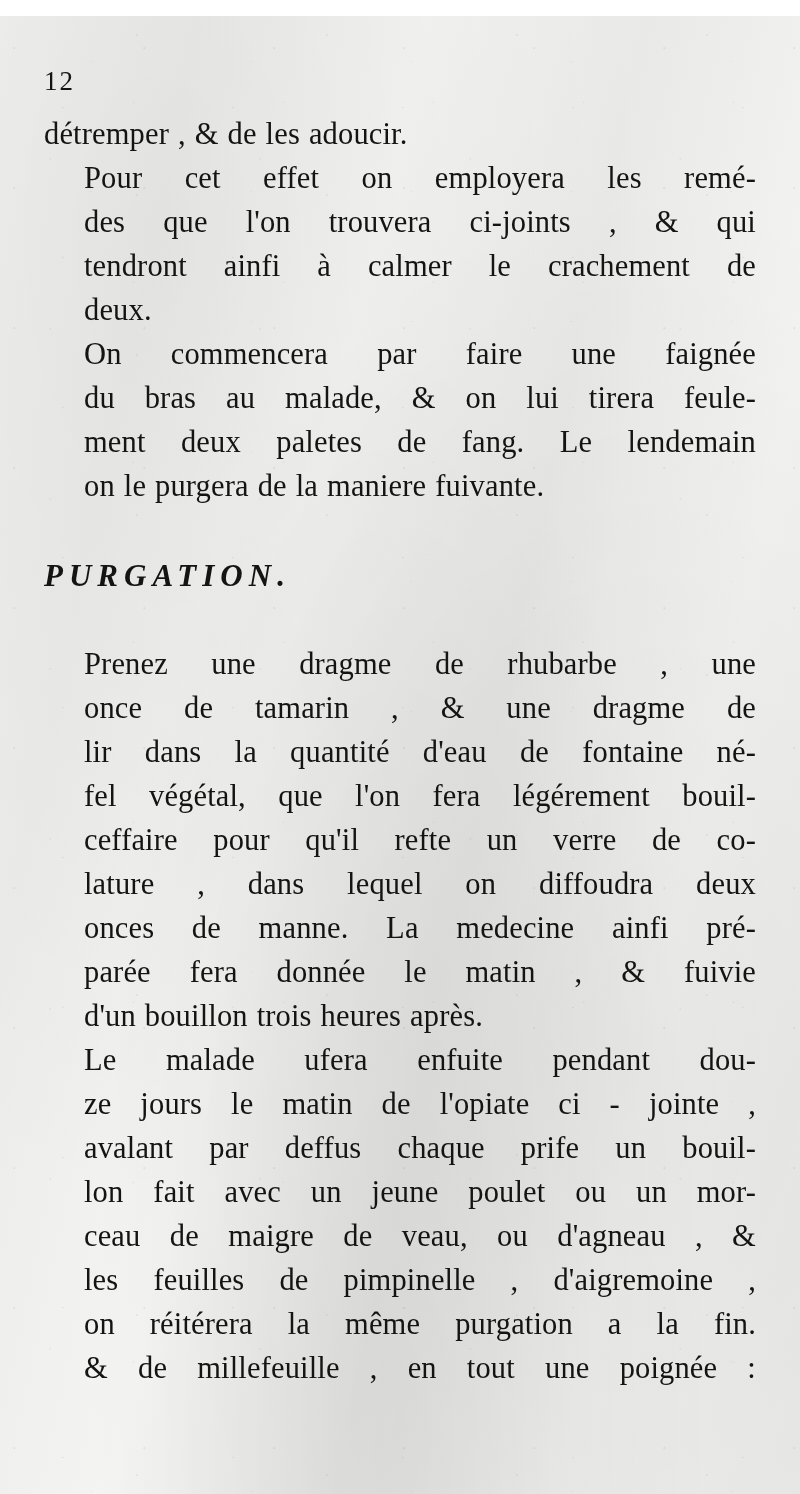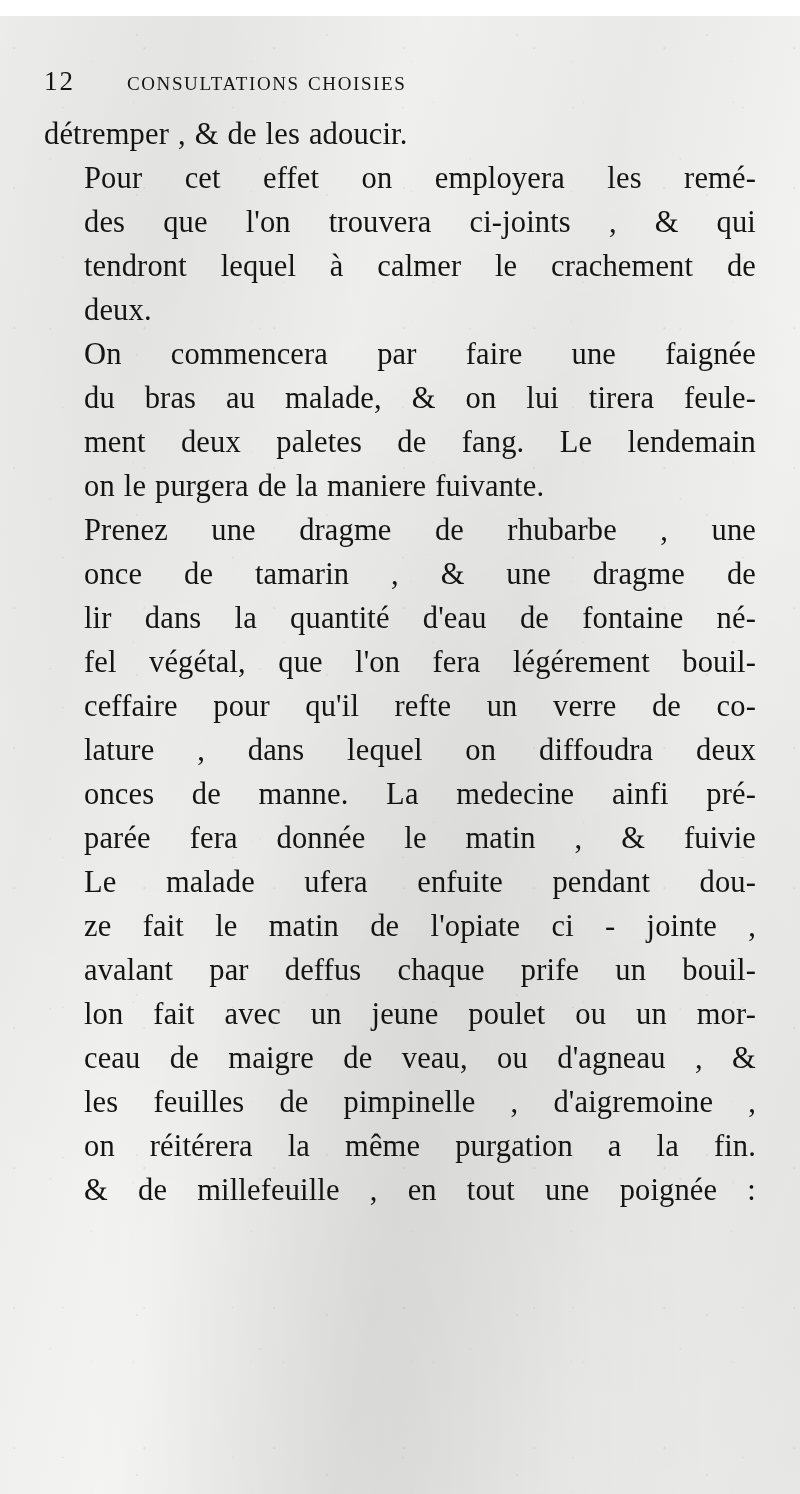--- a/index.html
+++ b/index.html
@@ -109,58 +109,59 @@
   }
 </style>
 </head>
 <body>
 
 <div class="page">
   <div class="content">
 
     <div class="head">
       <span class="folio">12</span>
-      <span class="head-title">Consultations choisies</span>
     </div>
 
     <div class="body-block">
 
       <p>
         <span class="line">détremper , &amp; de les adoucir.</span>
       </p>
 
       <p class="indent">
         <span class="line j">Pour cet effet on employera les remé-</span>
         <span class="line j">des que l'on trouvera ci-joints , &amp; qui</span>
-        <span class="line j">tendront lequel à calmer le crachement de</span>
+        <span class="line j">tendront ainfi à calmer le crachement de</span>
         <span class="line">deux.</span>
       </p>
 
       <p class="indent">
         <span class="line j">On commencera par faire une faignée</span>
         <span class="line j">du bras au malade, &amp; on lui tirera feule-</span>
         <span class="line j">ment deux paletes de fang. Le lendemain</span>
         <span class="line">on le purgera de la maniere fuivante.</span>
       </p>
 
+      <div class="section-heading">PURGATION.</div>
 
       <p class="indent">
         <span class="line j">Prenez une dragme de rhubarbe , une</span>
         <span class="line j">once de tamarin , &amp; une dragme de</span>
         <span class="line j">lir dans la quantité d'eau de fontaine né-</span>
         <span class="line j">fel végétal, que l'on fera légérement bouil-</span>
         <span class="line j">ceffaire pour qu'il refte un verre de co-</span>
         <span class="line j">lature , dans lequel on diffoudra deux</span>
         <span class="line j">onces de manne. La medecine ainfi pré-</span>
         <span class="line j">parée fera donnée le matin , &amp; fuivie</span>
+        <span class="line">d'un bouillon trois heures après.</span>
       </p>
 
       <p class="indent">
         <span class="line j">Le malade ufera enfuite pendant dou-</span>
-        <span class="line j">ze fait le matin de l'opiate ci - jointe ,</span>
+        <span class="line j">ze jours le matin de l'opiate ci - jointe ,</span>
         <span class="line j">avalant par deffus chaque prife un bouil-</span>
         <span class="line j">lon fait avec un jeune poulet ou un mor-</span>
         <span class="line j">ceau de maigre de veau, ou d'agneau , &amp;</span>
         <span class="line j">les feuilles de pimpinelle , d'aigremoine ,</span>
         <span class="line j">on réitérera la même purgation a la fin.</span>
         <span class="line j">&amp; de millefeuille , en tout une poignée :</span>
       </p>
 
     </div>
   </div>

